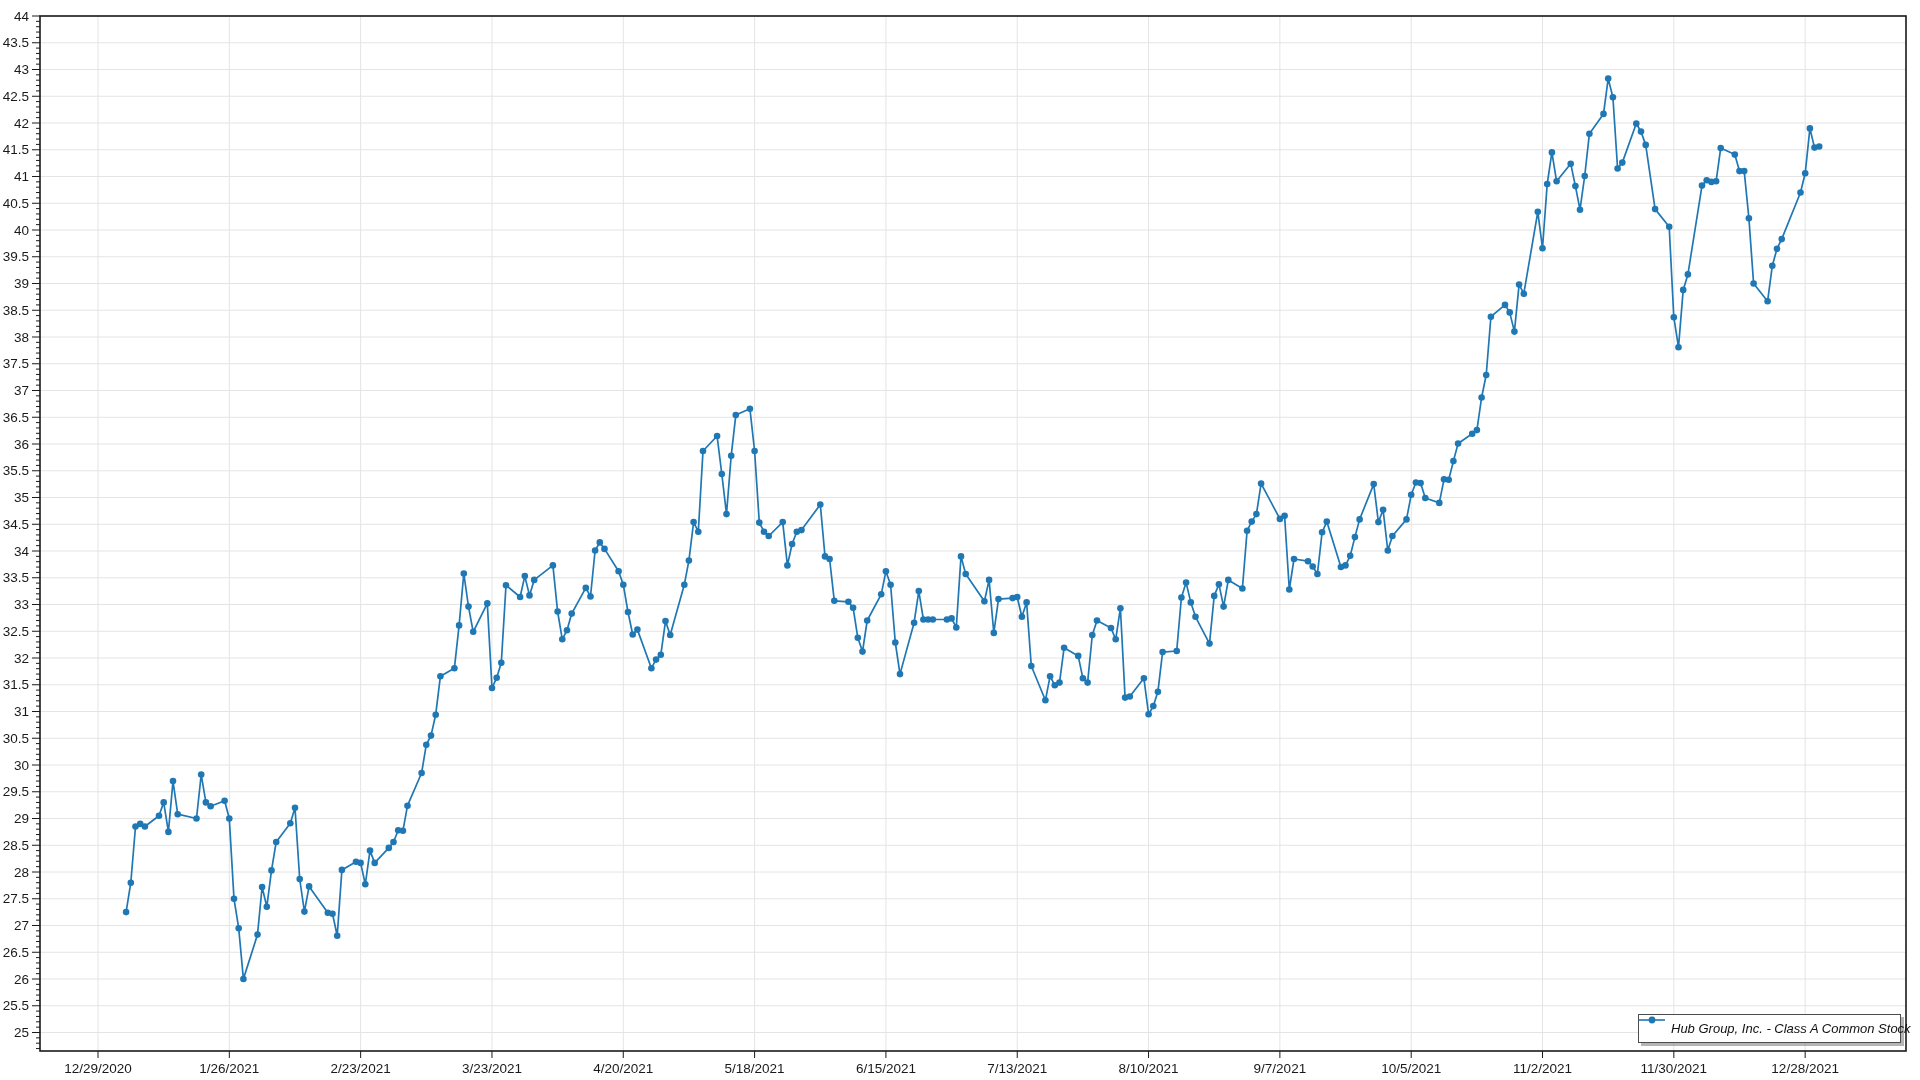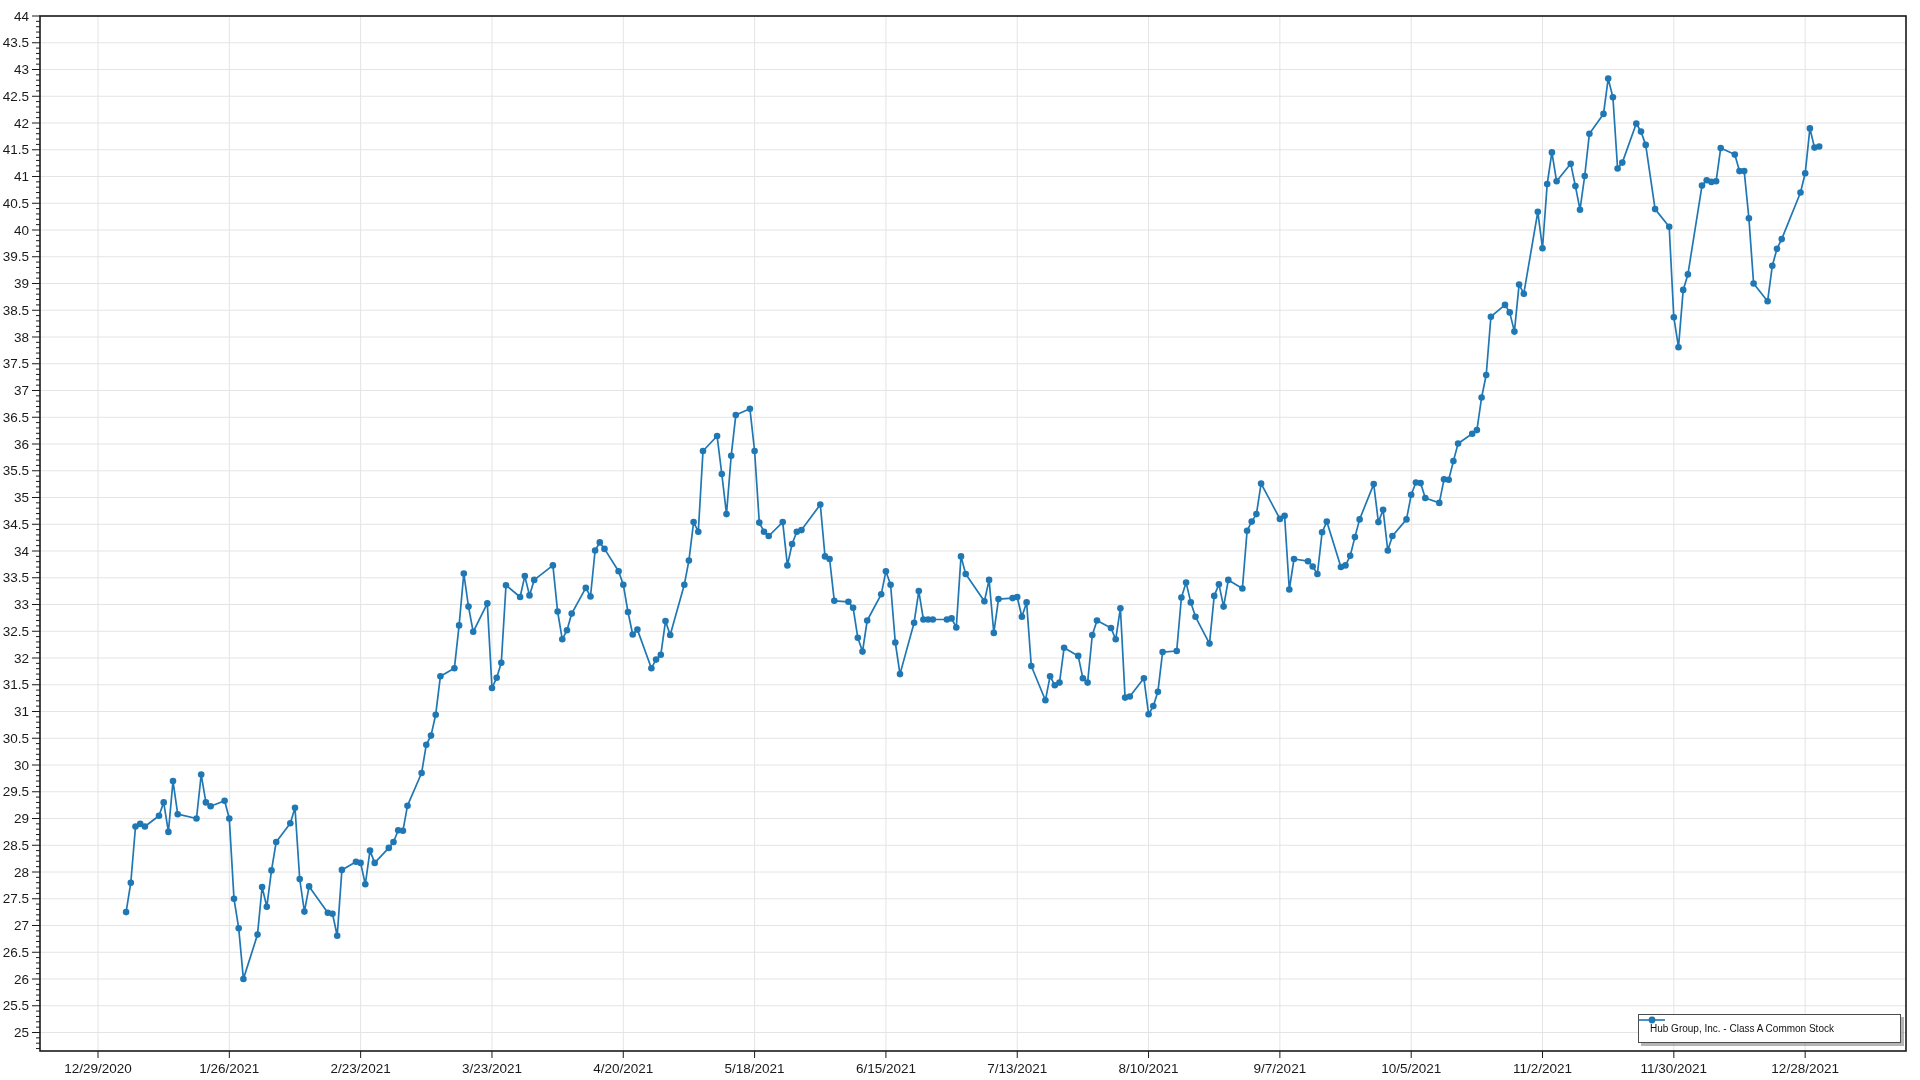--- a/index.html
+++ b/index.html
@@ -10,23 +10,24 @@
     position:absolute;
     display:flex;align-items:center;
     background:#ffffff;
     border:1px solid #4d4d4d;
     box-shadow:3px 3px 0 rgba(120,120,120,0.55);
     padding:6px 10px 6px 8px;
     box-sizing:border-box;
     white-space:nowrap;
   }
   .legend-box .legend-label{
-    font-size:10px;
+    font-size:13px;
     color:#111111;
-    margin-left:3px;
+    margin-left:24px;
+    font-style:italic;
   }
 </style>
 </head>
 <body>
 
 <div class="chart-root">
   <svg id="chart-canvas" width="1920" height="1080" viewBox="0 0 1920 1080">
       <g stroke="#e4e4e4" stroke-width="1">
         <line x1="40" y1="1032.5" x2="1906" y2="1032.5"></line>
         <line x1="40" y1="1005.75" x2="1906" y2="1005.75"></line>

